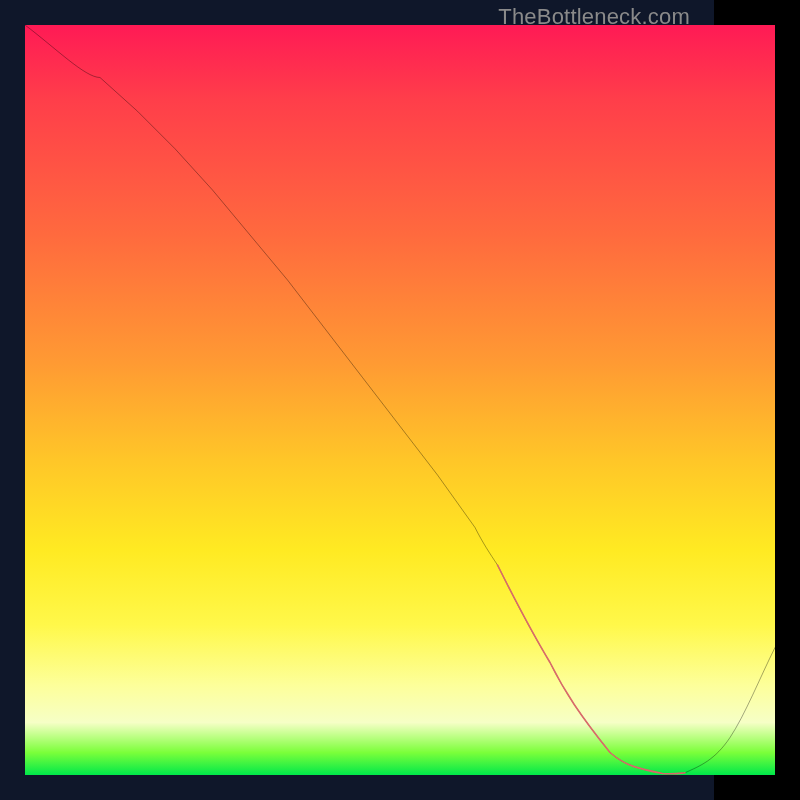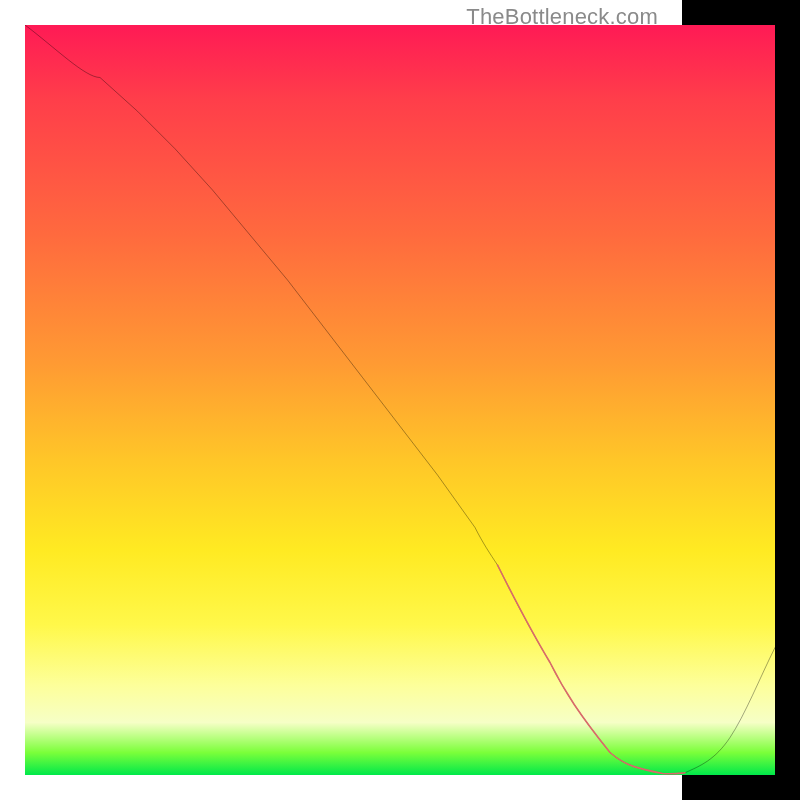--- a/index.html
+++ b/index.html
@@ -8,21 +8,22 @@
     width: 800px;
     height: 800px;
     background: #000;
     overflow: hidden;
     font-family: Arial, Helvetica, sans-serif;
   }
   .stage {
     position: relative;
     width: 682px;
     height: 800px;
-    background: #ffffff;
+    background: #0f172a;
+    padding-left: 32px;
   }
   .plot {
     position: absolute;
     left: 25px;
     top: 25px;
     width: 750px;
     height: 750px;
   }
   .gradient {
     position: absolute;

